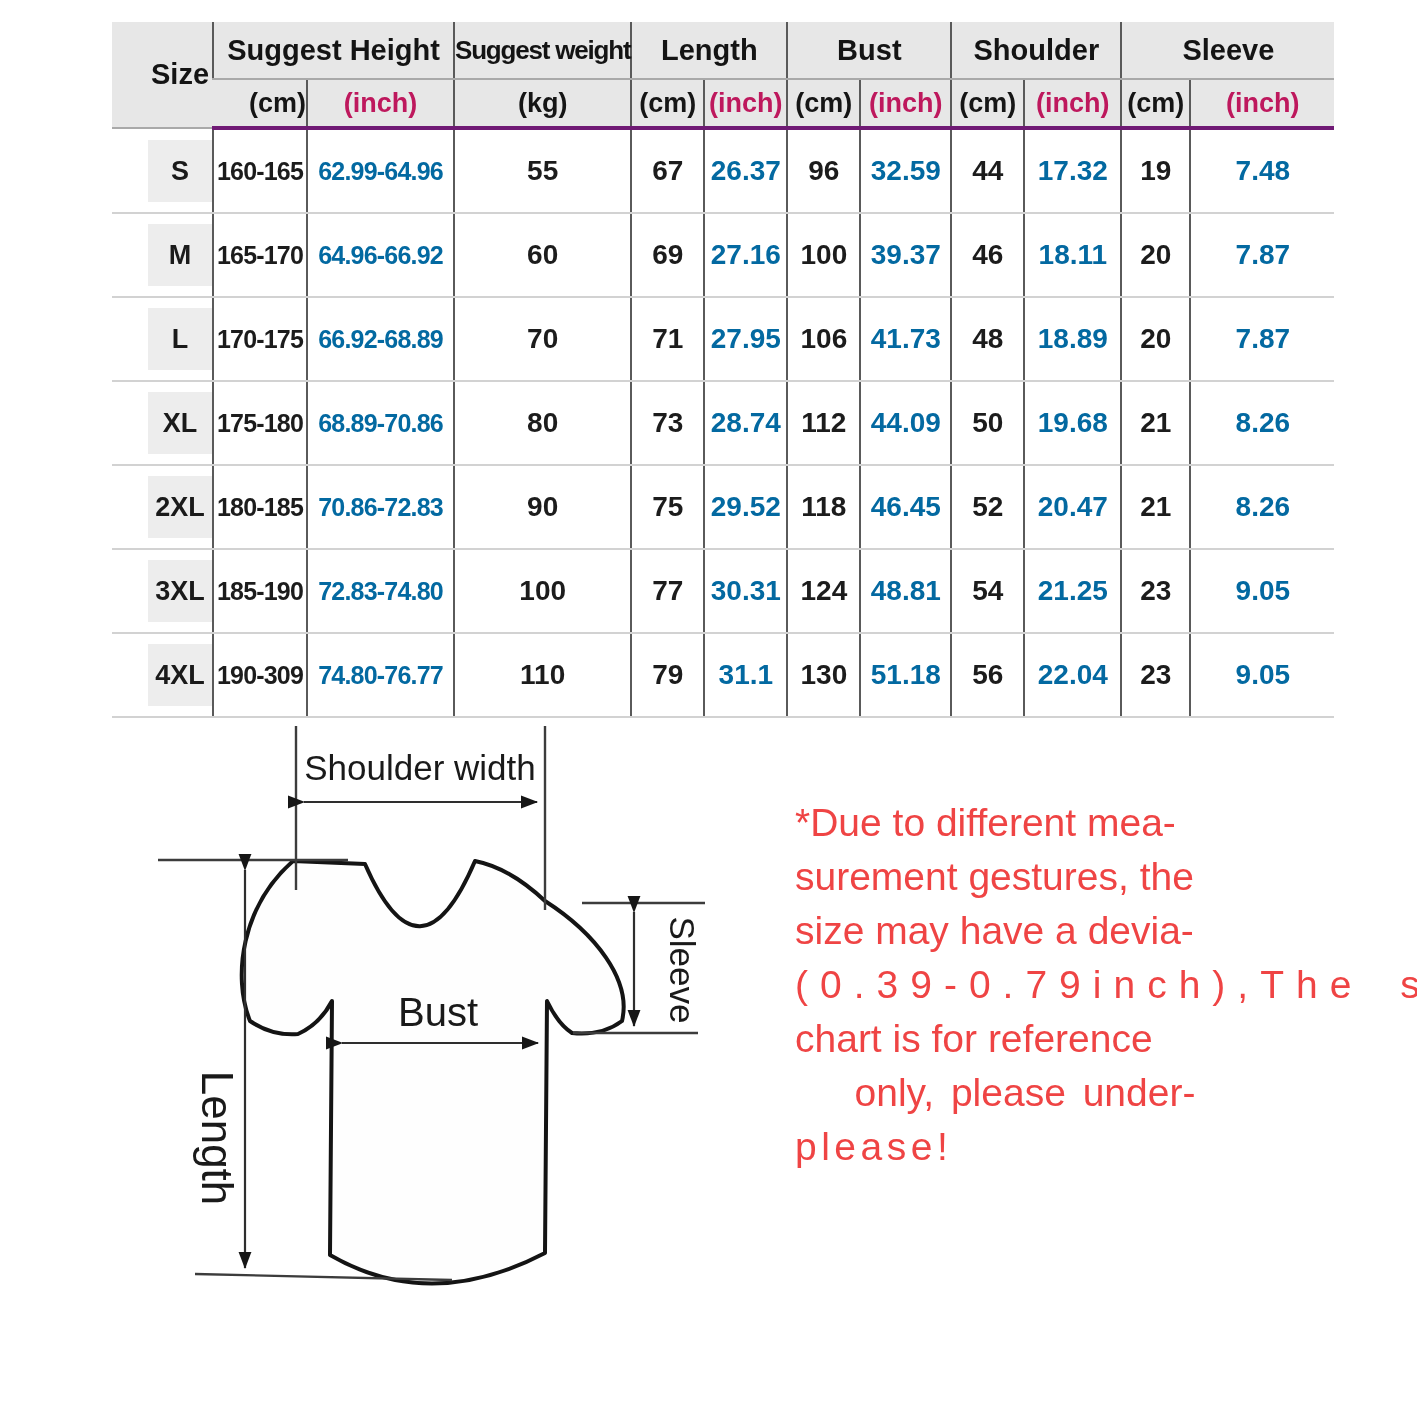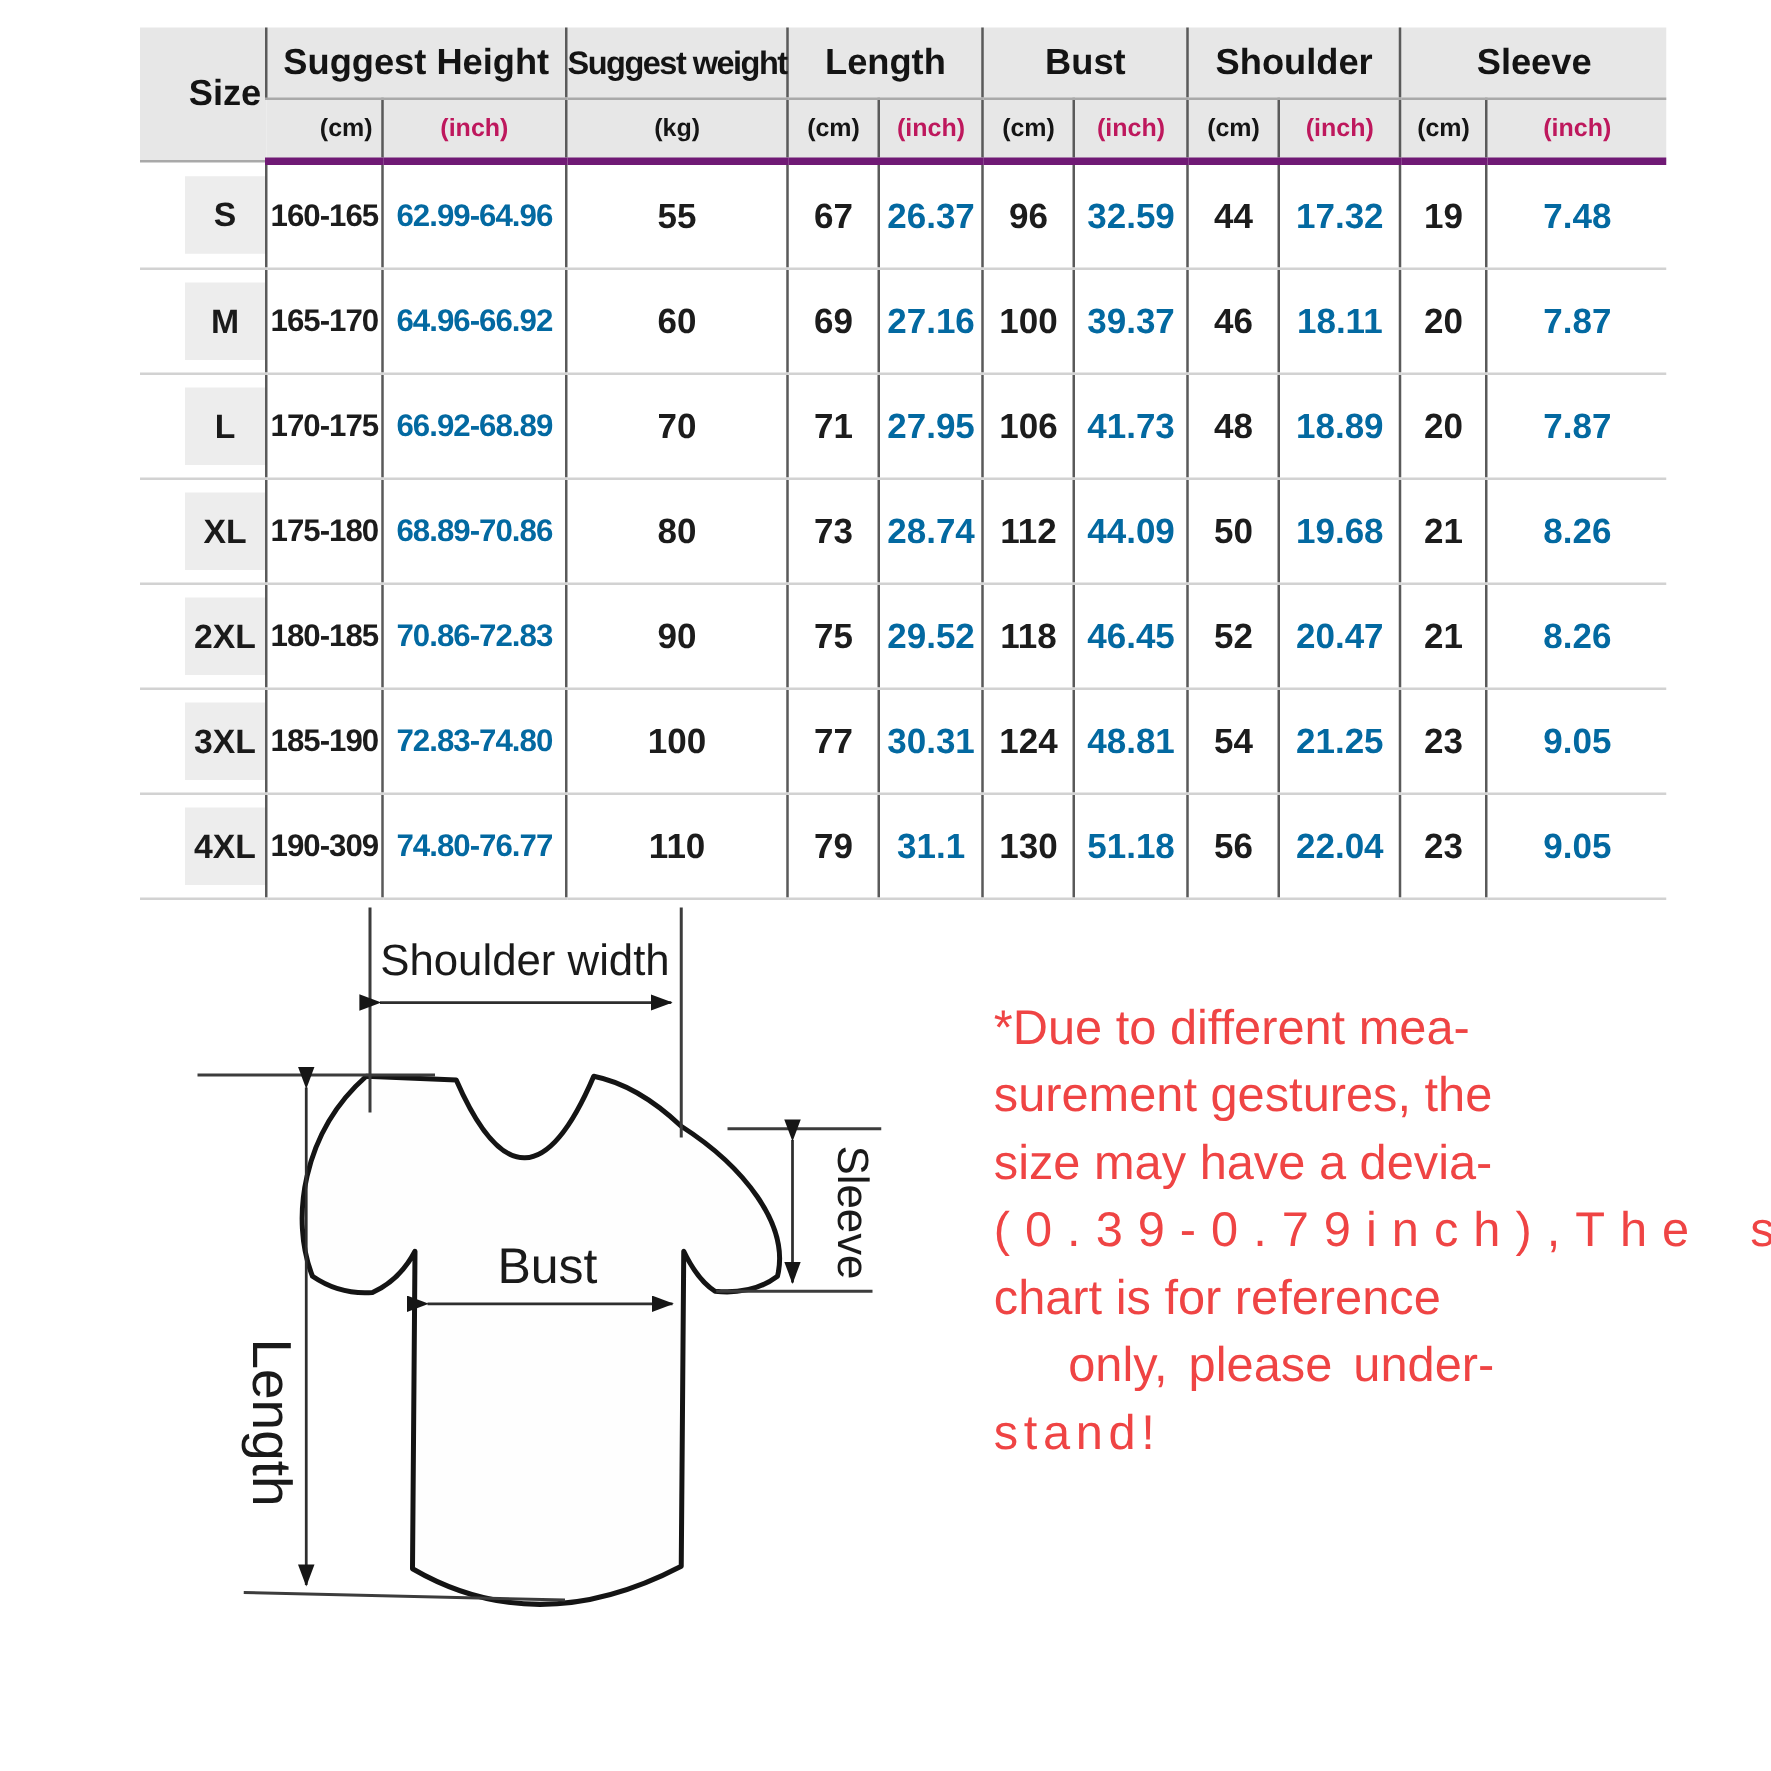--- a/index.html
+++ b/index.html
@@ -15,21 +15,21 @@
   table.size-chart { border-collapse:collapse; table-layout:fixed; }
   th, td { padding:0; text-align:center; vertical-align:middle; white-space:nowrap; }
   th { border-left:2px solid #5a5a5a; }
   td { border-left:2px solid #5a5a5a; }
   th:first-child, td:first-child { border-left:none;padding-left:36px; }
 
   thead th { background:#e7e7e7; font-weight:700; color:#141414; }
   tr.group-row th { height:56px; font-size:29px; border-bottom:2px solid #a9a9a9; }
   tr.group-row th.th-weight { font-size:26px; letter-spacing:-1.2px; }
   th.size-h { font-size:28px; border-bottom:2px solid #a9a9a9; }
-  tr.units-row th { height:46px; font-size:20px; border-bottom:6px solid #701a75; }
+  tr.units-row th { height:46px; font-size:27px; border-bottom:4px solid #701a75; }
   .u-black { color:#151515; }
   .u-red   { color:#be185d; }
 
   tbody td { height:82px; border-bottom:2px solid #d2d2d2; font-size:28px; font-weight:700; background:#ffffff; }
   tbody td.range { font-size:25px; letter-spacing:-0.8px; }
   .c-black { color:#1c1c1c; }
   .c-red   { color:#0369a1;margin-top:24px; }
   td.size-cell { background:#ffffff; }
   .size-chip {
     display:inline-block; width:64px; height:62px; line-height:62px;
@@ -243,14 +243,14 @@
   </svg>
 </div>
 
 <div class="note">
     <div>*Due to different mea-</div>
     <div>surement gestures, the</div>
     <div>size may have a devia-</div>
     <div>(0.39-0.79inch),The size</div>
     <div>chart is for reference</div>
     <div>only, please under-</div>
-    <div>stand!</div>
+    <div>please!</div>
   </div>
 
 </body></html>

